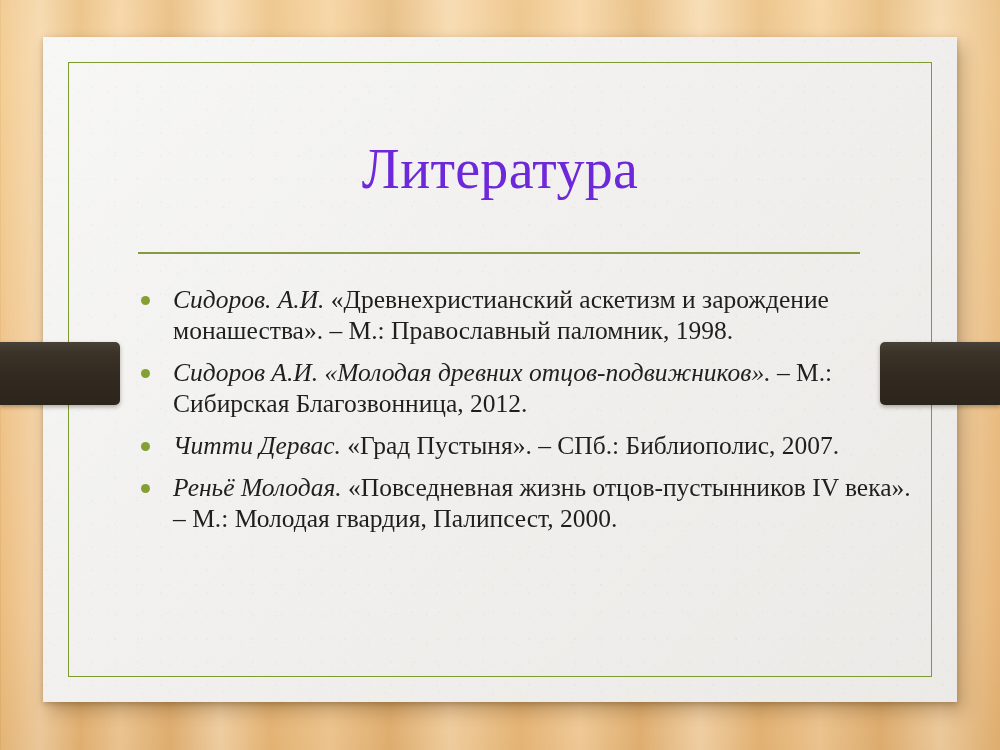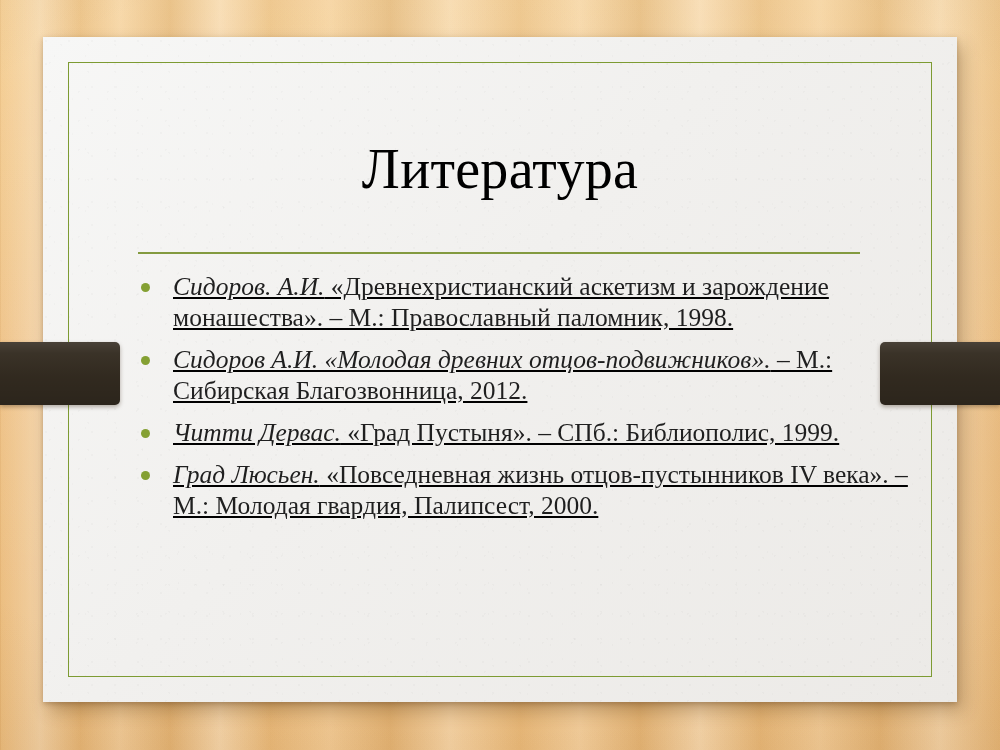--- a/index.html
+++ b/index.html
@@ -129,43 +129,42 @@
 
   #slide-title {
     position: absolute;
     left: 0;
     top: 103px;
     width: 914px;
     text-align: center;
     font-size: 56px;
     line-height: 1.05;
     font-weight: normal;
-    color: #000000;
+    color: #6d28d9;
     letter-spacing: 0.3px;
     margin: 0;
   }
 
   #title-rule {
     position: absolute;
     left: 95px;
     top: 215px;
     width: 722px;
     height: 2px;
     background-color: #839a3f;
   }
 
   #bullet-list {
     position: absolute;
     left: 88px;
-    top: 235px;
+    top: 248px;
     width: 790px;
     margin: 0;
     padding: 0;
     list-style: none;
-    text-decoration: underline;
   }
   .bullet-item {
     position: relative;
     padding-left: 42px;
     margin-bottom: 11px;
     font-size: 25.5px;
     line-height: 1.215;
     color: #1f1f1f;
   }
   .bullet-marker {
@@ -207,23 +206,23 @@
       <span class="author">Сидоров. А.И.</span><span class="rest"> «Древнехристианский аскетизм и зарождение монашества». – М.: Православный паломник, 1998.</span>
     </li>
 
     <li class="bullet-item">
       <span class="bullet-marker"></span>
       <span class="author">Сидоров А.И. «Молодая древних отцов-подвижников».</span><span class="rest"> – М.: Сибирская Благозвонница, 2012.</span>
     </li>
 
     <li class="bullet-item">
       <span class="bullet-marker"></span>
-      <span class="author">Читти Дервас.</span><span class="rest"> «Град Пустыня». – СПб.: Библиополис, 1999.</span>
-    </li>
-
-    <li class="bullet-item">
-      <span class="bullet-marker"></span>
-      <span class="author">Град Люсьен.</span><span class="rest"> «Повседневная жизнь отцов-пустынников IV века». – М.: Молодая гвардия, Палипсест, 2000.</span>
+      <span class="author">Читти Дервас.</span><span class="rest"> «Град Пустыня». – СПб.: Библиополис, 2007.</span>
+    </li>
+
+    <li class="bullet-item">
+      <span class="bullet-marker"></span>
+      <span class="author">Реньё Молодая.</span><span class="rest"> «Повседневная жизнь отцов-пустынников IV века». – М.: Молодая гвардия, Палипсест, 2000.</span>
     </li>
 
   </ul>
 
 </div>
 
 </body></html>

